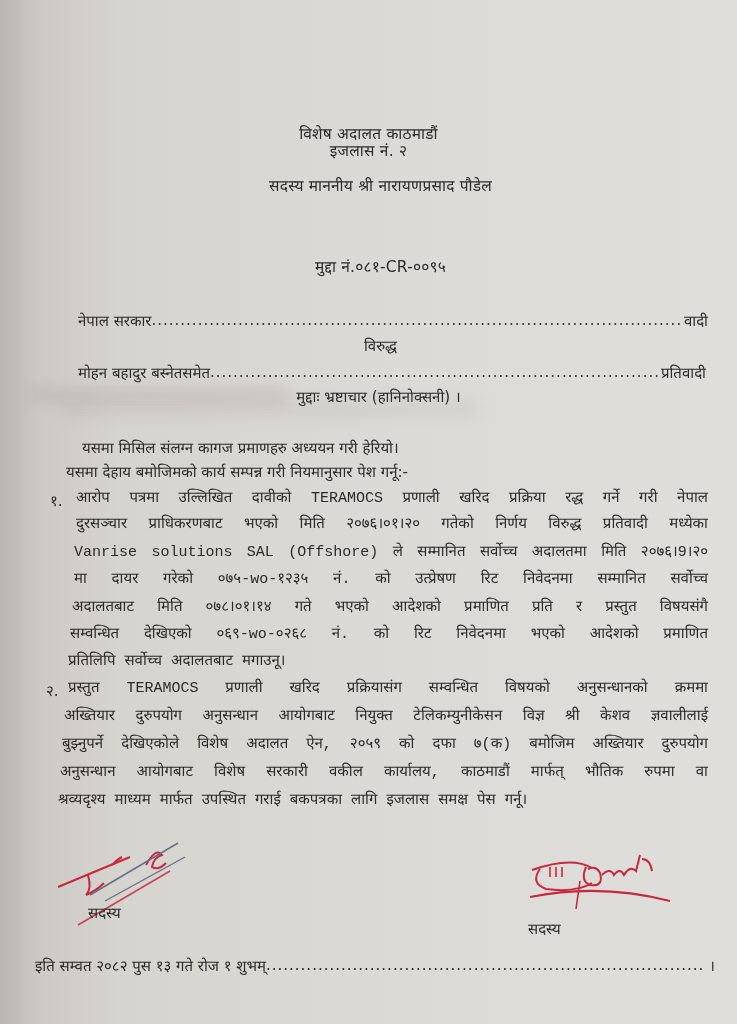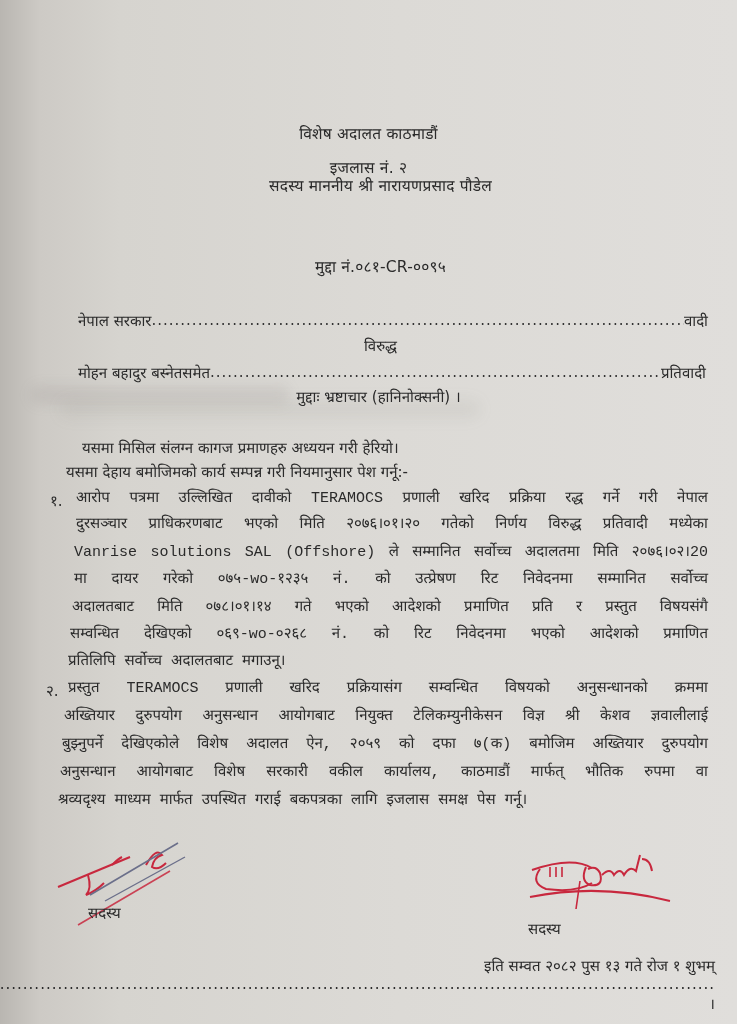--- a/index.html
+++ b/index.html
@@ -22,34 +22,34 @@
     .center { left:0; width:737px; text-align:center; }
     .hdr { font-size:15.5px; letter-spacing:0.2px; }
     .party { position:absolute; left:78px; width:630px; display:flex; align-items:center; font-size:15px; }
     .party .dots { flex:1; overflow:hidden; white-space:nowrap; letter-spacing:1px; color:#333; }
     .party .dots::after { content:"..................................................................................................................................................................................."; }
     .para { position:absolute; font-size:15px; line-height:26.5px; text-align:justify; text-align-last:justify;font-family:Liberation Mono, monospace; }
     .para.last { text-align-last:left; }
     .num { position:absolute; font-size:15px; }
     .sig { position:absolute; }
     .sig-label { position:absolute; font-size:15px; }
-    .closing { position:absolute; left:35px; top:955px; width:680px; display:flex; align-items:flex-end; font-size:15px;flex-direction:column; }
+    .closing { position:absolute; left:35px; top:955px; width:680px; display:flex; align-items:center; font-size:15px; }
     .closing .dots { flex:1; overflow:hidden; white-space:nowrap; letter-spacing:1px; }
     .closing .dots::after { content:"........................................................................................................................................................"; }
     .closing .bar { margin-left:4px; }
   </style>
 </head>
 <body>
 
 <div class="sheet">
   <div class="stain"></div>
   <div class="stain2"></div>
 
   <div class="line center hdr" style="top:124px">विशेष अदालत काठमाडौं</div>
-  <div class="line center hdr" style="top:158px">इजलास नं. २</div>
+  <div class="line center hdr" style="top:141px">इजलास नं. २</div>
   <div class="line center hdr" style="top:176px; left:12px">सदस्य माननीय श्री नारायणप्रसाद पौडेल</div>
   <div class="line center hdr" style="top:257px; left:12px">मुद्दा नं.०८१-CR-००९५</div>
 
   <div class="party" style="top:310px">
     <span>नेपाल सरकार</span>
     <span class="dots"></span>
     <span>वादी</span>
   </div>
   <div class="line center" style="top:336px; left:12px">विरुद्ध</div>
   <div class="party" style="top:362px; width:628px">
@@ -59,21 +59,21 @@
   </div>
   <div class="line center" style="top:387px; left:10px">मुद्दाः भ्रष्टाचार (हानिनोक्सनी) ।</div>
 
   <div class="line" style="left:82px; top:438px">यसमा मिसिल संलग्न कागज प्रमाणहरु अध्ययन गरी हेरियो।</div>
   <div class="line" style="left:66px; top:462px">यसमा देहाय बमोजिमको कार्य सम्पन्न गरी नियमानुसार पेश गर्नू:-</div>
 
   <div>
     <span class="num" style="left:50px; top:490px">१.</span>
     <div class="para" style="left:76px; top:486px; width:632px">आरोप पत्रमा उल्लिखित दावीको TERAMOCS प्रणाली खरिद प्रक्रिया रद्ध गर्ने गरी नेपाल</div>
     <div class="para" style="left:76px; top:512px; width:632px">दुरसञ्चार प्राधिकरणबाट भएको मिति २०७६।०१।२० गतेको निर्णय विरुद्ध प्रतिवादी मध्येका</div>
-    <div class="para" style="left:74px; top:540px; width:634px">Vanrise solutions SAL (Offshore) ले सम्मानित सर्वोच्च अदालतमा मिति २०७६।०२।20</div>
+    <div class="para" style="left:74px; top:540px; width:634px">Vanrise solutions SAL (Offshore) ले सम्मानित सर्वोच्च अदालतमा मिति २०७६।9।२०</div>
     <div class="para" style="left:74px; top:567px; width:634px">मा दायर गरेको ०७५-wo-१२३५ नं. को उत्प्रेषण रिट निवेदनमा सम्मानित सर्वोच्च</div>
     <div class="para" style="left:72px; top:595px; width:636px">अदालतबाट मिति ०७८।०१।१४ गते भएको आदेशको प्रमाणित प्रति र प्रस्तुत विषयसंगै</div>
     <div class="para" style="left:70px; top:622px; width:638px">सम्वन्धित देखिएको ०६९-wo-०२६८ नं. को रिट निवेदनमा भएको आदेशको प्रमाणित</div>
     <div class="para last" style="left:68px; top:649px; width:640px">प्रतिलिपि सर्वोच्च अदालतबाट मगाउनू।</div>
   </div>
 
   <div>
     <span class="num" style="left:46px; top:680px">२.</span>
     <div class="para" style="left:68px; top:676px; width:640px">प्रस्तुत TERAMOCS प्रणाली खरिद प्रक्रियासंग सम्वन्धित विषयको अनुसन्धानको क्रममा</div>
     <div class="para" style="left:64px; top:704px; width:644px">अख्तियार दुरुपयोग अनुसन्धान आयोगबाट नियुक्त टेलिकम्युनीकेसन विज्ञ श्री केशव ज्ञवालीलाई</div>

